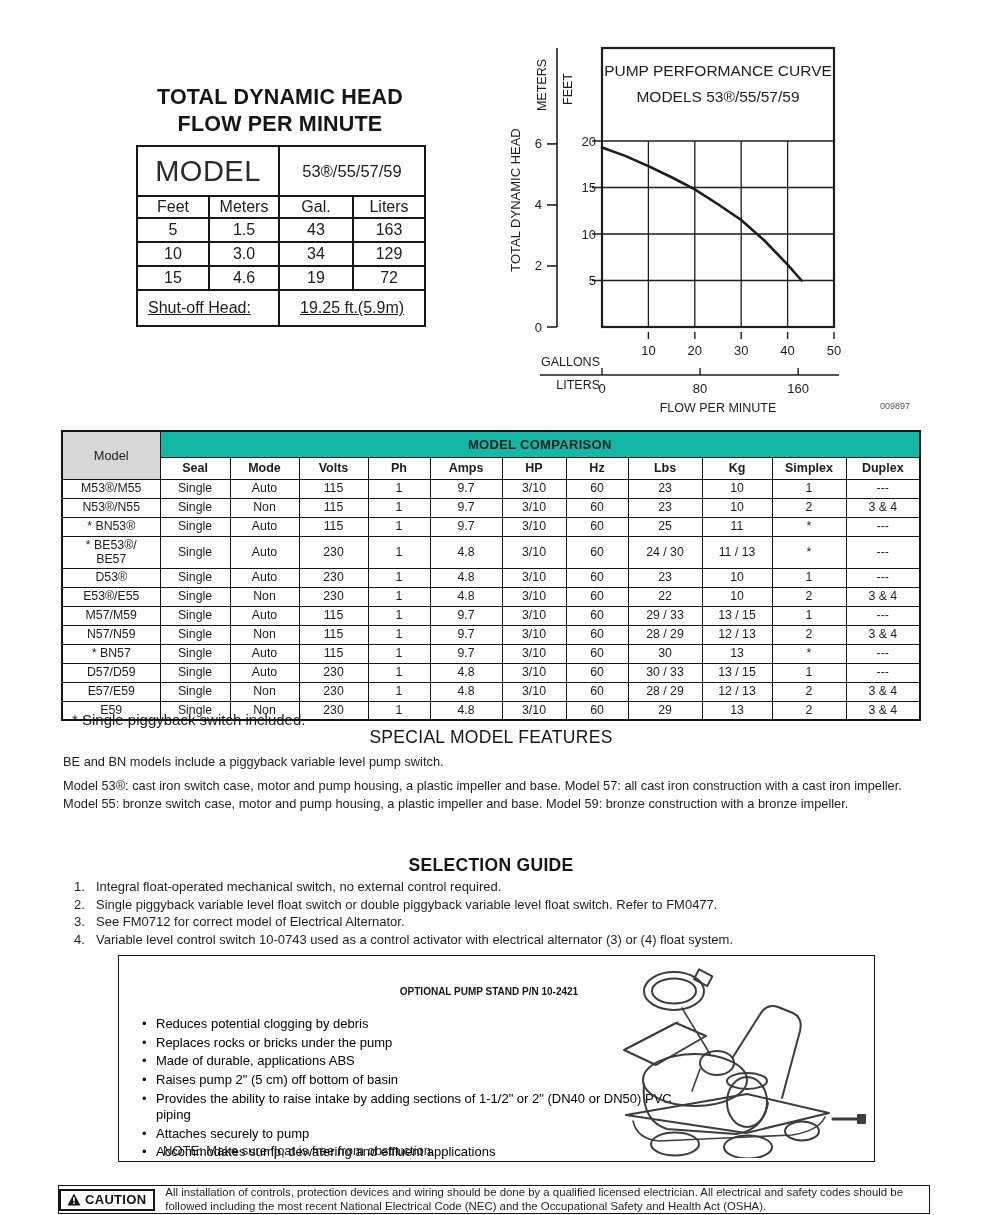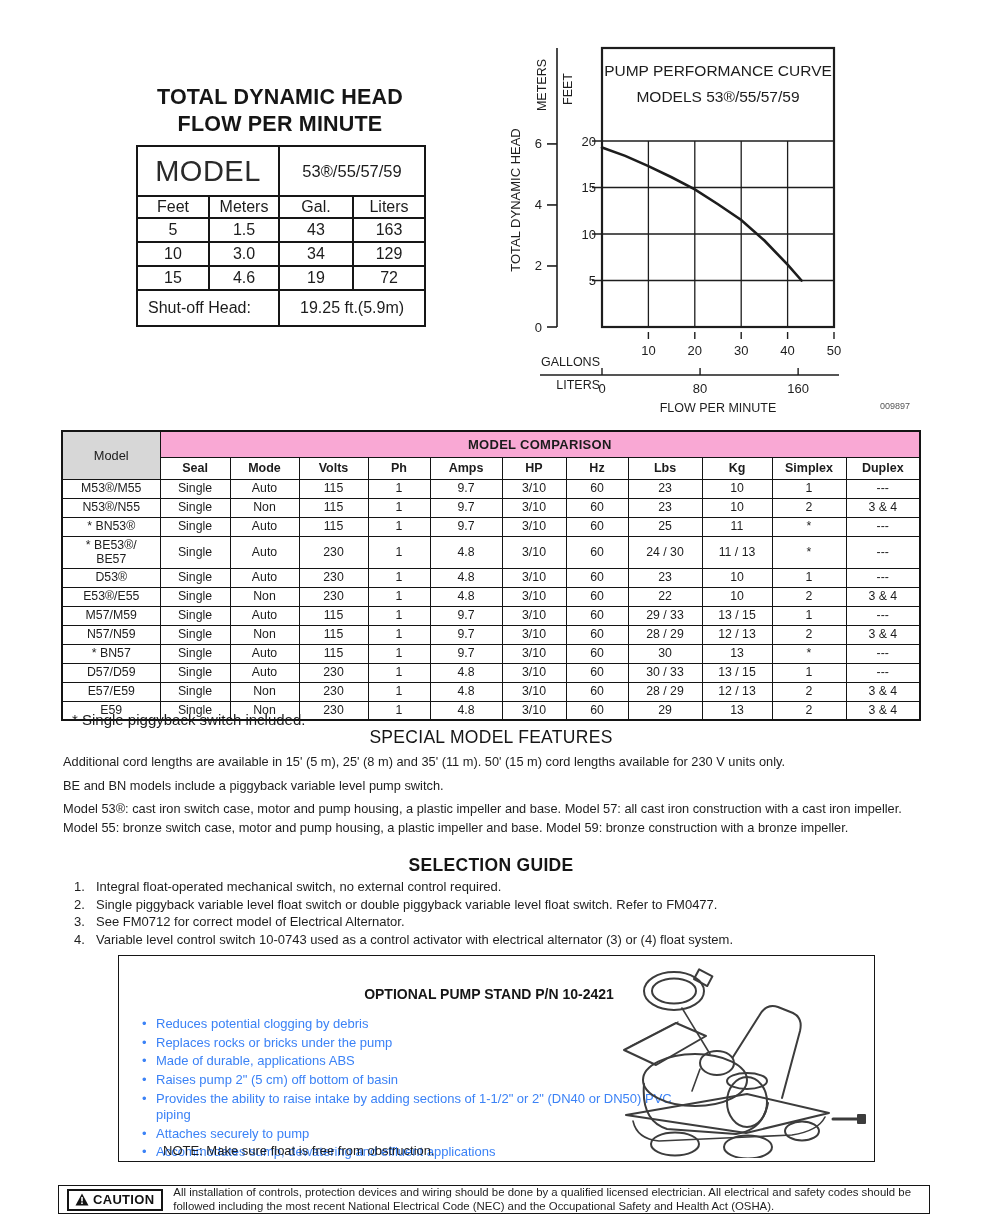--- a/index.html
+++ b/index.html
@@ -11,33 +11,33 @@
   .tdh-title { position:absolute; left:136px; top:84px; width:288px; text-align:center;
                font-size:21.5px; font-weight:bold; color:#161616; line-height:1.25; letter-spacing:.2px; }
   table.tdh { position:absolute; left:136px; top:145px; width:288px; border-collapse:collapse; table-layout:fixed;
               border:2px solid #161616; }
   table.tdh td, table.tdh th { border:2px solid #161616; text-align:center; font-weight:normal;
               font-size:16px; color:#1c1c1c; padding:0; }
   table.tdh .model-big { font-size:29px; letter-spacing:.5px; height:50px; color:#2a2a2a; }
   table.tdh .model-val { font-size:16.5px; }
   table.tdh .hdr th { height:22px; }
   table.tdh tbody td { height:24px; }
-  table.tdh .shutoff td { height:36px; }
+  table.tdh .shutoff td { height:36px;text-decoration:underline; }
   table.tdh .shutoff .lab { text-align:left; padding-left:10px; }
 
   
   .chart-wrap { position:absolute; left:495px; top:15px; width:440px; height:412px; }
   .chart-wrap svg { font-family:"Liberation Sans","DejaVu Sans",sans-serif; }
 
   
   table.cmp { position:absolute; left:61px; top:430px; width:858px; border-collapse:collapse; table-layout:fixed;
               border:2px solid #141414; }
   table.cmp th, table.cmp td { border:1.5px solid #141414; text-align:center; font-size:12.3px;
               color:#1c1c1c; font-weight:normal; padding:1px 2px; line-height:1.18; }
-  table.cmp .band { background:#f9a8d4; font-weight:bold; font-size:13px; height:26px; letter-spacing:.3px; }
+  table.cmp .band { background:#14b8a6; font-weight:bold; font-size:13px; height:26px; letter-spacing:.3px; }
   table.cmp .corner { background:#d7d7d7; font-size:12.8px; }
   table.cmp .sub th { height:22px; font-size:12.5px;font-weight:bold; }
   table.cmp tbody td { height:19px; }
   table.cmp tbody td.model-cell { white-space:pre-line; }
 
   .cmp-footnote { position:absolute; left:72px; top:711px; font-size:15px; color:#1c1c1c; }
 
   
   .smf-head { position:absolute; left:61px; top:727px; width:860px; text-align:center;
               font-size:17.5px; font-weight:normal; color:#151515; letter-spacing:.3px; }
@@ -48,31 +48,31 @@
   .sg-head { position:absolute; left:61px; top:855px; width:860px; text-align:center;
              font-size:17.5px; font-weight:bold; color:#151515; letter-spacing:.3px; }
   ol.sg-list { position:absolute; left:72px; top:879px; width:850px; list-style:none; counter-reset:sg; }
   ol.sg-list li { counter-increment:sg; position:relative; padding-left:24px; font-size:13px;
                   line-height:1.28; color:#1e1e1e; margin-bottom:1px; }
   ol.sg-list li::before { content:counter(sg) "."; position:absolute; left:2px; }
 
   
   .stand-box { position:absolute; left:118px; top:955px; width:757px; height:207px; border:1.5px solid #161616; }
   .stand-head { position:absolute; left:70px; top:30px; width:600px; text-align:center;
-                font-size:14px; font-weight:bold; color:#151515; }
+                font-size:10px; font-weight:bold; color:#151515; }
   ul.stand-list { position:absolute; left:20px; top:60px; width:560px; list-style:none; }
   ul.stand-list li { position:relative; padding-left:17px; font-size:13px; line-height:1.28;
-                     color:#3b82f6; margin-bottom:2px; }
+                     color:#000000; margin-bottom:2px; }
   ul.stand-list li::before { content:"•"; position:absolute; left:3px; }
   .stand-note { position:absolute; left:20px; top:187px; font-size:13px; color:#1e1e1e;margin-left:24px; }
   .stand-art { position:absolute; right:6px; top:6px; }
 
   
   .caution { position:absolute; left:58px; top:1185px; width:872px; height:29px; border:1.5px solid #141414;
-             display:flex; align-items:center; gap:10px; padding:0 8px; }
+             display:flex; align-items:center; gap:10px; padding:0 0; }
   .caution-label { border:2.5px solid #141414; font-weight:bold; font-size:13px; letter-spacing:.3px;
                    padding:1px 7px 2px 6px; display:flex; align-items:center; gap:4px; white-space:nowrap; color:#111; }
   .caution-text { flex:1; font-size:11.4px; line-height:1.22; color:#1e1e1e; }
 </style>
 </head>
 <body>
 
 <div class="page">
 
   <div class="tdh-title">
@@ -384,21 +384,20 @@
           <td>13</td>
           <td>2</td>
           <td>3 &amp; 4</td>
         </tr>
       </tbody>
   </table>
   <div class="cmp-footnote">* Single piggyback switch included.</div>
 
   <div class="smf-head">SPECIAL MODEL FEATURES</div>
   <div class="smf-paras">
-      <p>Additional cord lengths are available in 15' (5 m), 25' (8 m) and 35' (11 m). 50' (15 m) cord lengths available for 230 V units only.</p>
       <p>BE and BN models include a piggyback variable level pump switch.</p>
       <p>Model 53®: cast iron switch case, motor and pump housing, a plastic impeller and base. Model 57: all cast iron construction with a cast iron impeller.
 Model 55: bronze switch case, motor and pump housing, a plastic impeller and base. Model 59: bronze construction with a bronze impeller.</p>
     </div>
 
   <div class="sg-head">SELECTION GUIDE</div>
   <ol class="sg-list">
       <li>Integral float-operated mechanical switch, no external control required.</li>
       <li>Single piggyback variable level float switch or double piggyback variable level float switch. Refer to FM0477.</li>
       <li>See FM0712 for correct model of Electrical Alternator.</li>

